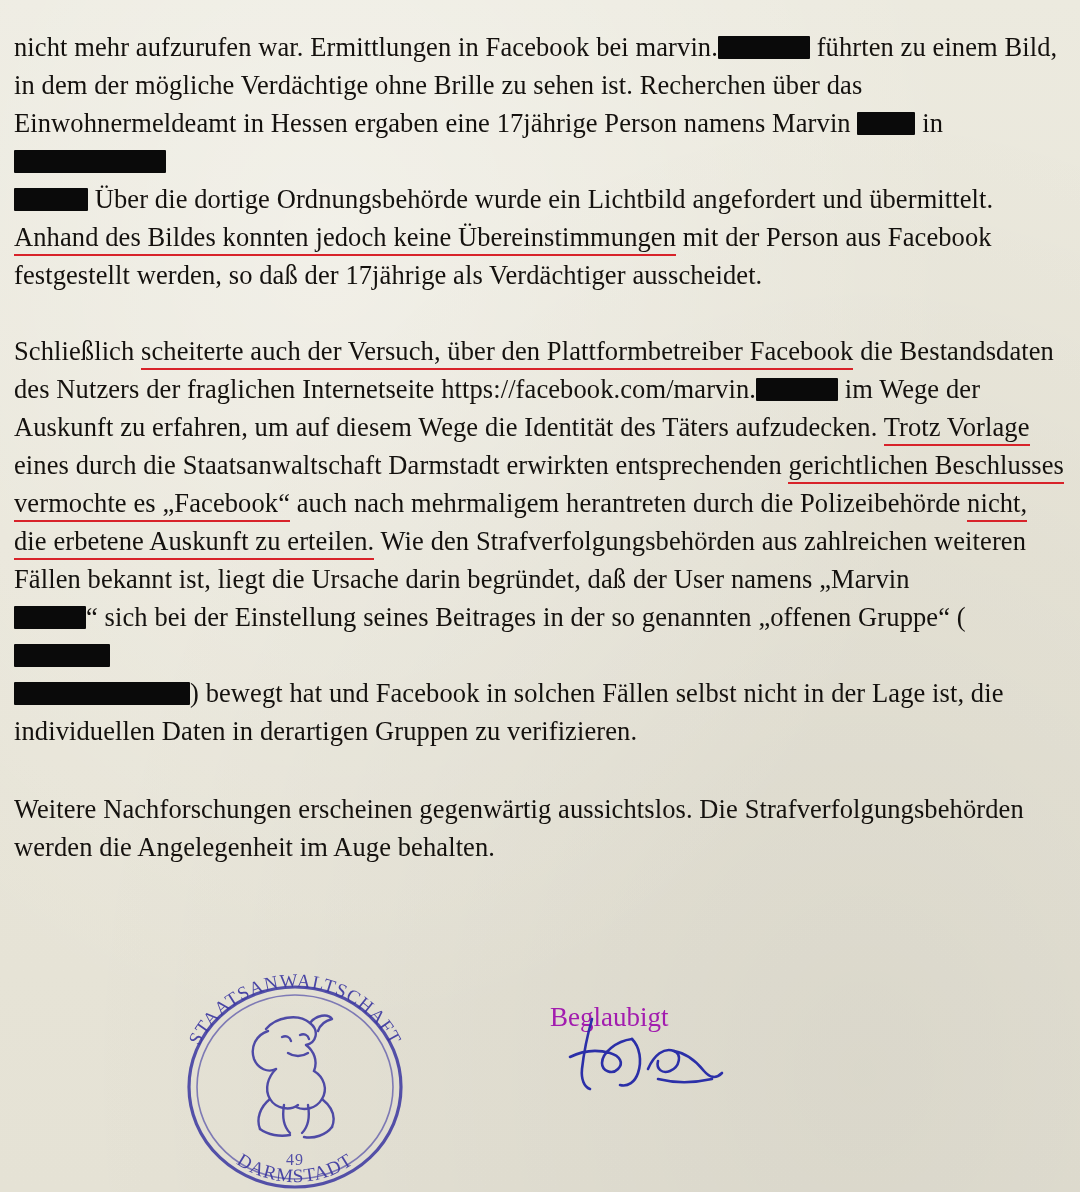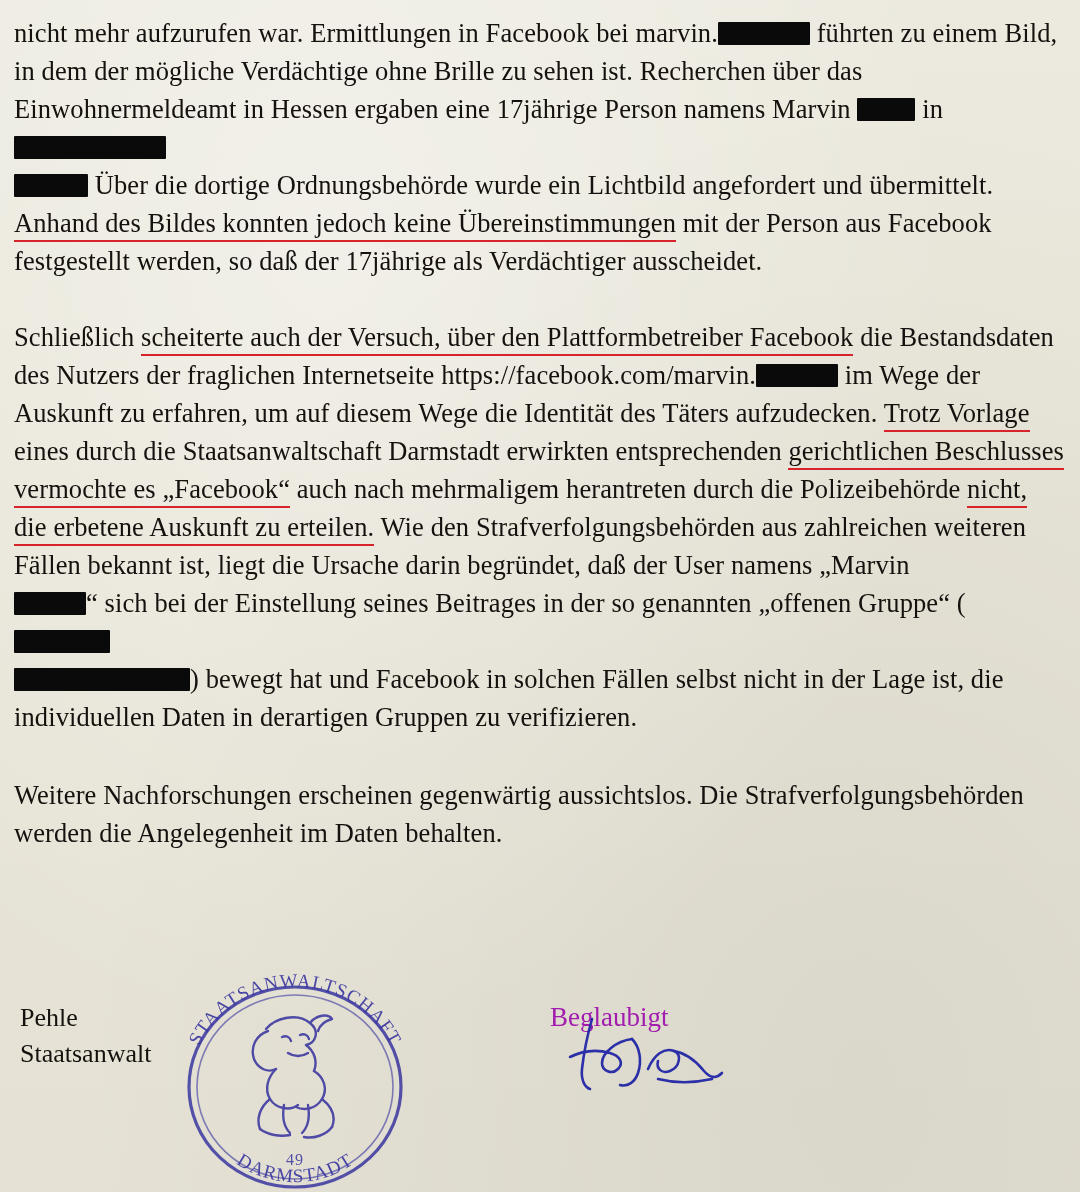--- a/index.html
+++ b/index.html
@@ -19,21 +19,21 @@
     position: absolute;
     inset: 0;
     background:
       radial-gradient(ellipse at 30% 20%, rgba(255,255,255,0.35), rgba(255,255,255,0) 60%),
       radial-gradient(ellipse at 80% 90%, rgba(0,0,0,0.05), rgba(0,0,0,0) 65%),
       linear-gradient(180deg, #eceadf 0%, #e8e5d8 45%, #e5e2d5 100%);
   }
   .doc {
     position: absolute;
     inset: 0;
-    padding: 14px 16px 0 14px;
+    padding: 28px 16px 0 14px;
     box-sizing: border-box;
   }
   p.para {
     font-size: 26.5px;
     line-height: 38px;
     color: #14110e;
     margin: 0 0 0 0;
     text-align: left;
     letter-spacing: 0.1px;
   }
@@ -126,34 +126,30 @@
 
   <div class="gap-sm"></div>
 
   <p class="para">
     <span>Schließlich </span><span class="ul">scheiterte auch der Versuch, über den Plattformbetreiber Facebook</span><span> die Bestandsdaten des Nutzers der fraglichen Internetseite https://facebook.com/marvin.</span><span class="redact r-fb"></span><span> im Wege der Auskunft zu erfahren, um auf diesem Wege die Identität des Täters aufzudecken. </span><span class="ul">Trotz Vorlage</span><span> eines durch die Staatsanwaltschaft Darmstadt erwirkten entsprechenden </span><span class="ul">gerichtlichen Beschlusses vermochte es „Facebook“</span><span> auch nach mehrmaligem herantreten durch die Polizeibehörde </span><span class="ul">nicht, die erbetene Auskunft zu erteilen.</span><span> Wie den Strafverfolgungsbehörden aus zahlreichen weiteren Fällen bekannt ist, liegt die Ursache darin begründet, daß der User namens „Marvin </span><br><span class="redact r-name3"></span><span>“ sich bei der Einstellung seines Beitrages in der so genannten „offenen Gruppe“ ( </span><span class="redact r-grp1"></span><br><span class="redact r-grp2"></span><span>) bewegt hat und Facebook in solchen Fällen selbst nicht in der Lage ist, die individuellen Daten in derartigen Gruppen zu verifizieren.</span>
   </p>
 
   <div class="gap-md"></div>
 
   <p class="para">
-    <span>Weitere Nachforschungen erscheinen gegenwärtig aussichtslos. Die Strafverfolgungsbehörden werden die Angelegenheit im Daten behalten.</span>
+    <span>Weitere Nachforschungen erscheinen gegenwärtig aussichtslos. Die Strafverfolgungsbehörden werden die Angelegenheit im Auge behalten.</span>
   </p>
 
   <div class="gap-md"></div>
 
 
 </div>
 
 <div class="sigblock">
 
-  <div class="signer">
-    <div>Pehle</div>
-    <div>Staatsanwalt</div>
-  </div>
 
   <div class="stamp">
     <svg width="262" height="224" viewBox="0 0 262 224" xmlns="http://www.w3.org/2000/svg">
       <defs>
         <path id="arcTop" d="M 26,122 A 105,100 0 0 1 236,122"></path>
         <path id="arcBottom" d="M 32,122 A 99,95 0 0 0 230,122"></path>
       </defs>
       <ellipse cx="131" cy="122" rx="106" ry="100" fill="none" stroke="#3a36a0" stroke-width="3.2" opacity="0.85"></ellipse>
       <ellipse cx="131" cy="122" rx="98" ry="92" fill="none" stroke="#3a36a0" stroke-width="1.6" opacity="0.6"></ellipse>
       <text font-size="19" opacity="0.9">

